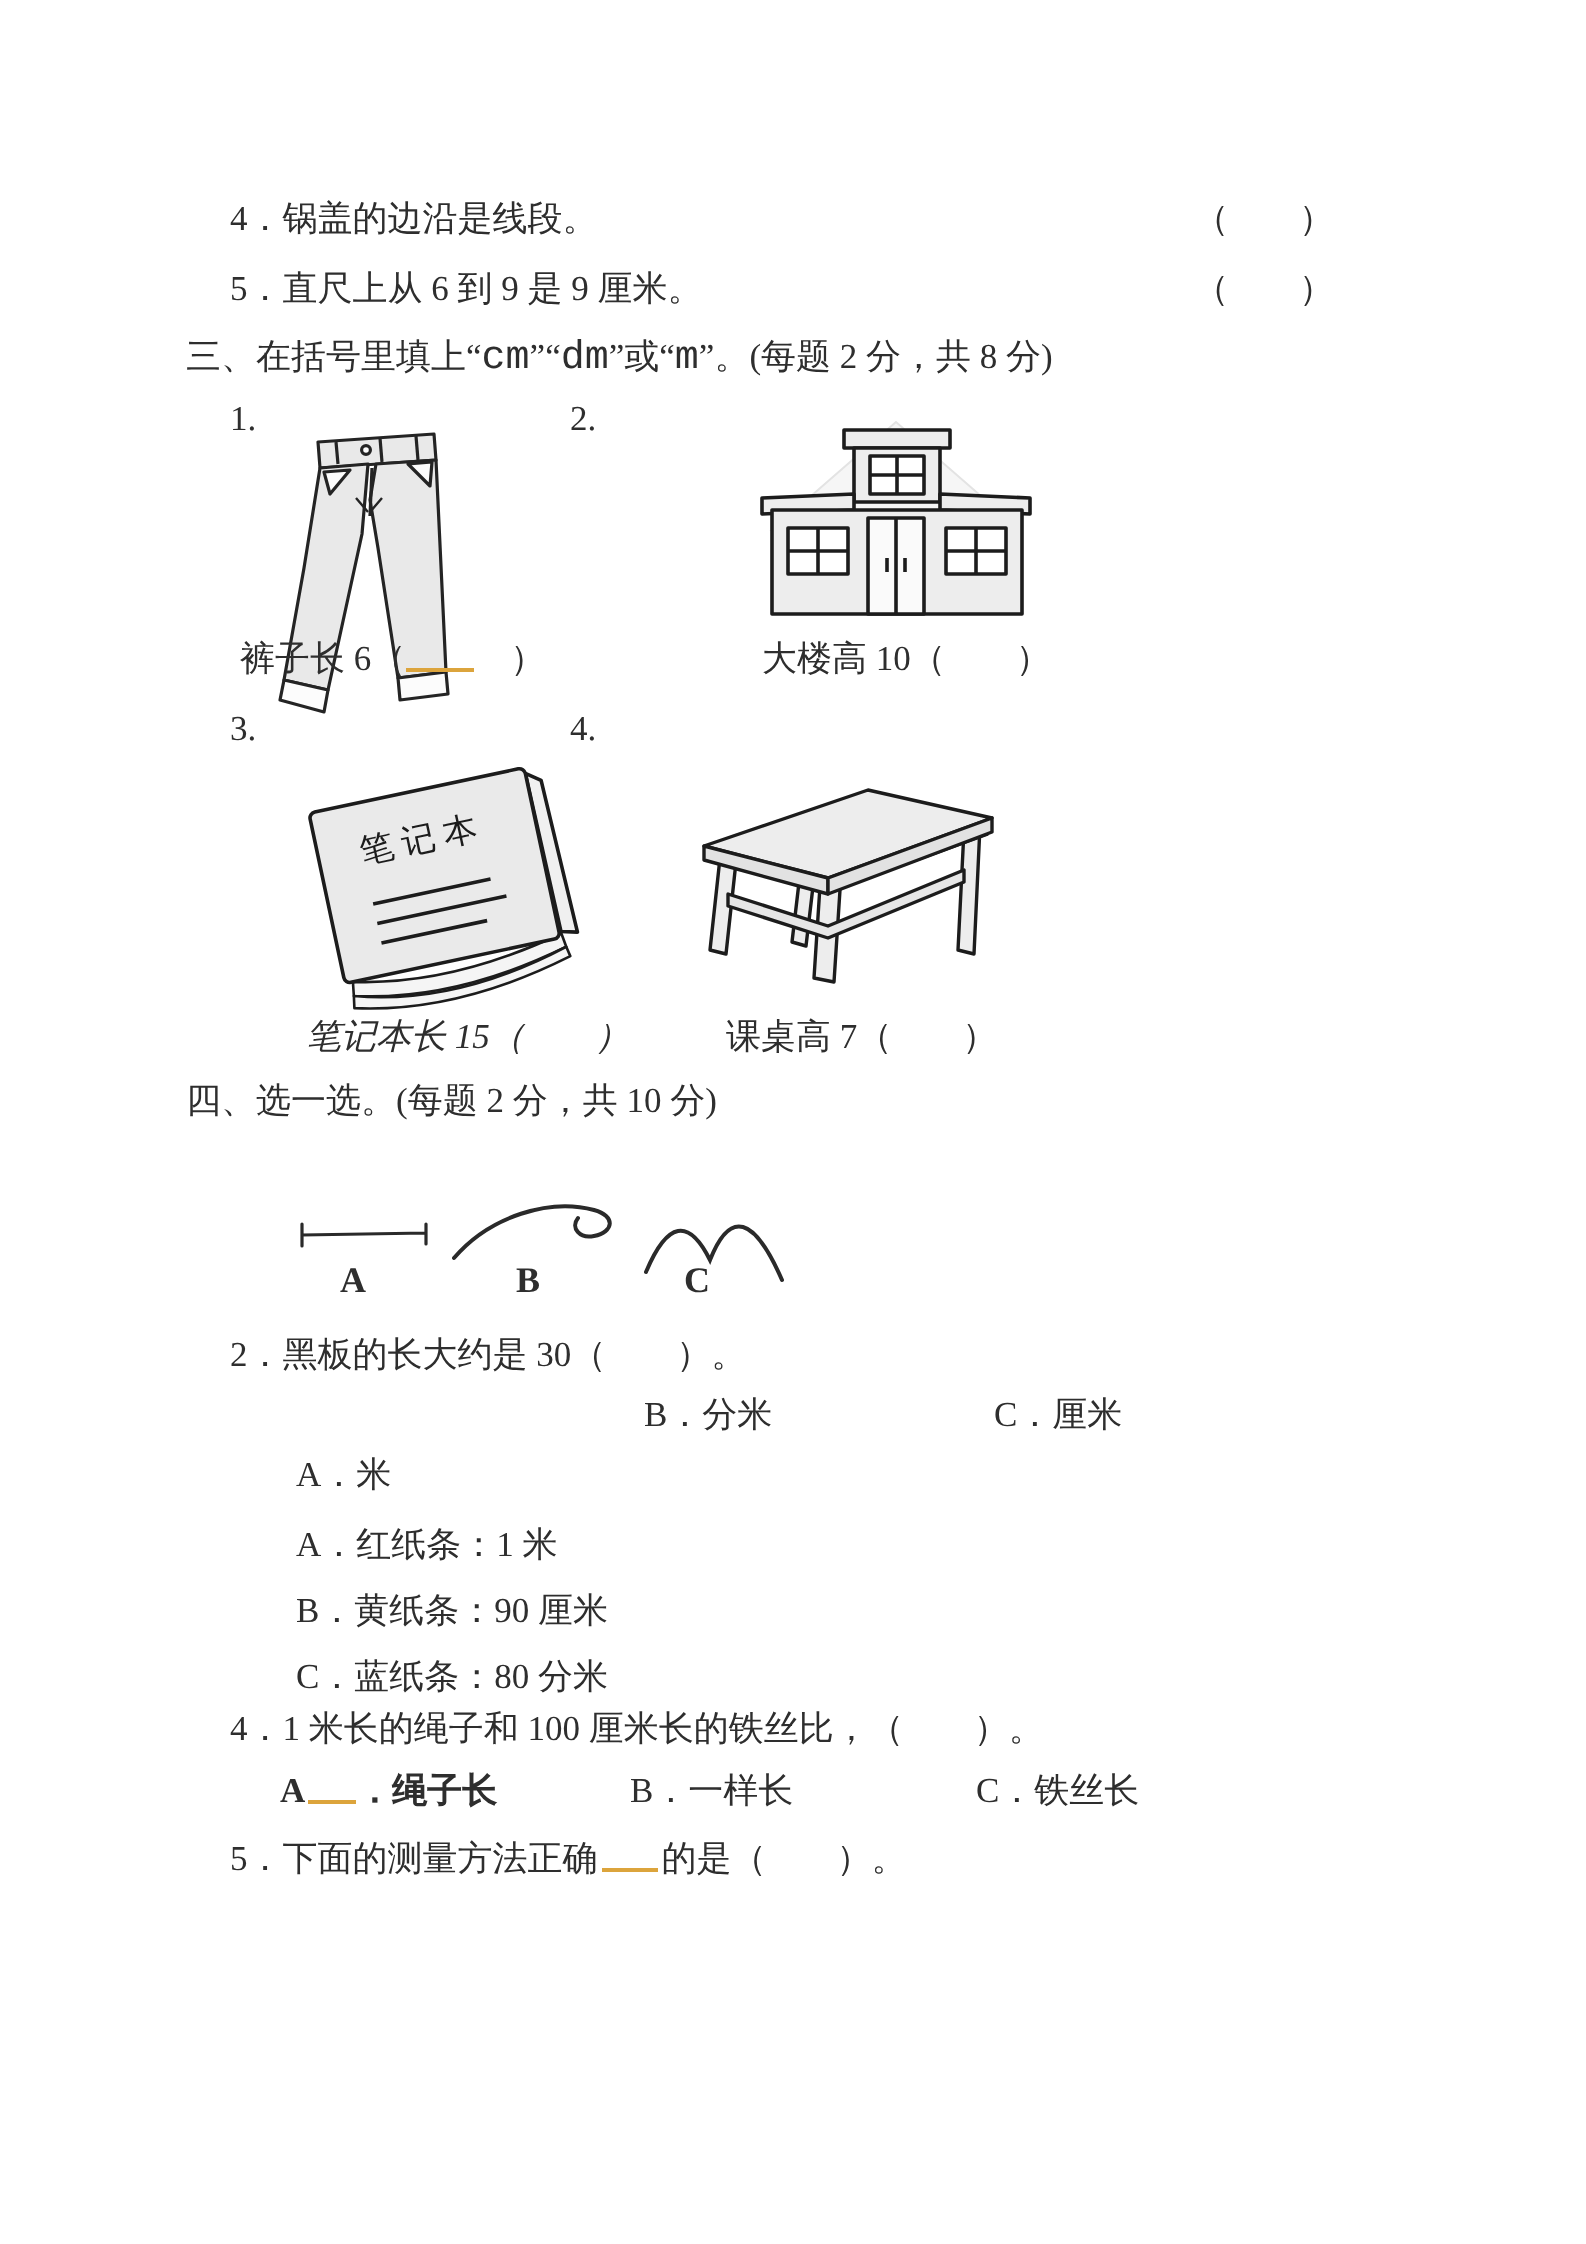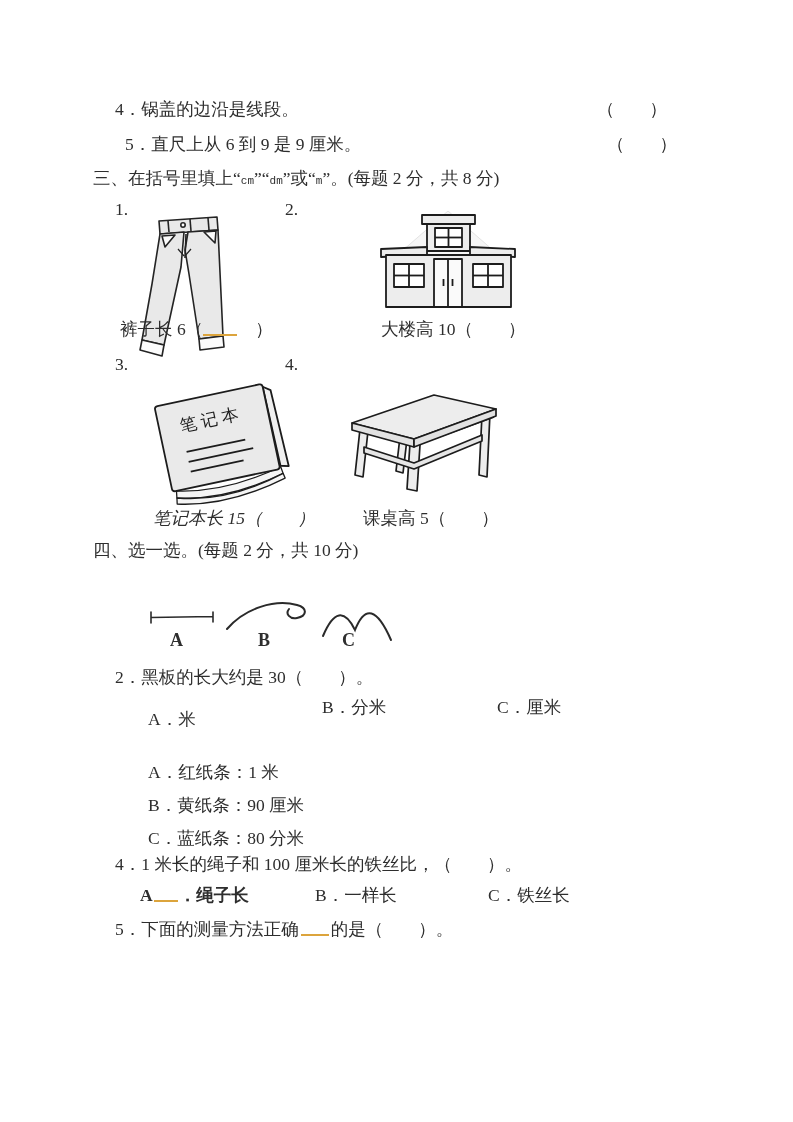--- a/index.html
+++ b/index.html
@@ -4,38 +4,38 @@
 <style>
   * { margin:0; padding:0; box-sizing:border-box; }
   html,body { background:#ffffff; }
   .page {
     position:relative; width:793px; height:1122px; background:#ffffff;
     font-family:"Liberation Serif","DejaVu Serif",serif;
     color:#2e2e2e; font-size:17.5px; overflow:hidden;
   }
   .t { position:absolute; white-space:nowrap; line-height:23px; }
   .judge-row { position:absolute; display:flex; justify-content:space-between; width:552px; white-space:nowrap; }
-  .mono { font-family:"Liberation Mono","DejaVu Sans Mono",monospace; font-size:11px; }
+  .mono { font-family:"Liberation Mono","DejaVu Sans Mono",monospace; font-size:20px; }
   .u { display:inline-block; height:2px; background:#dca43c; vertical-align:-1px; }
   .u-cap1 { width:34px; margin-right:18px; }
   .u-opt  { width:24px; margin:0 1px; }
   .u-q5   { width:28px; margin:0 2px; }
   .fig-label { position:absolute; font-weight:bold; font-size:18px; }
   svg { position:absolute; }
 </style>
 </head>
 <body>
 
 <div class="page">
 
   <div class="judge-row" style="left:115px; top:97px;">
     <span>4．锅盖的边沿是线段。</span>
     <span>（　　）</span>
   </div>
-  <div class="judge-row" style="left:125px; top:132px;gap:38px;">
+  <div class="judge-row" style="left:115px; top:132px;gap:38px;">
     <span>5．直尺上从 6 到 9 是 9 厘米。</span>
     <span>（　　）</span>
   </div>
 
   <div class="t" style="left:93px; top:167px;">
     <span>三、在括号里填上“</span><span class="mono">cm</span><span>”“</span><span class="mono">dm</span><span>”或“</span><span class="mono">m</span><span>”。</span><span>(每题 2 分，共 8 分)</span>
   </div>
 
   <div class="t" style="left:115px; top:198px;">1.</div>
   <div class="t" style="left:285px; top:198px;">2.</div>
@@ -116,39 +116,39 @@
       <polygon points="4,38 86,10 148,24 66,54"></polygon>
       <polygon points="4,38 66,54 66,62 4,45" fill="#e2e2e2"></polygon>
       <polygon points="66,54 148,24 148,31 66,62" fill="#e2e2e2"></polygon>
     </g>
   </svg>
 
   <div class="t" style="left:153px; top:507px;font-style:italic;">
     <span>笔记本长 15（　　）</span>
   </div>
   <div class="t" style="left:363px; top:507px;">
-    <span>课桌高 5（　　）</span>
+    <span>课桌高 7（　　）</span>
   </div>
 
   <div class="t" style="left:93px; top:539px;">四、选一选。(每题 2 分，共 10 分)</div>
 
 
   <svg style="left:145px; top:596px;" width="260" height="52" viewBox="0 0 260 52">
     <g stroke="#2a2a2a" fill="none" stroke-linecap="round">
       <path d="M6,16 L6,27 M6,21.5 L68,20.5 M68,16 L68,26" stroke-width="1.6"></path>
       <path d="M82,33 C100,12 130,3 152,9 C163,12 162,20 152,22 C145,23.5 140,18 144,13" stroke-width="2"></path>
       <path d="M178,40 Q194,2 210,34 Q225,-4 246,44" stroke-width="2"></path>
     </g>
   </svg>
   <span class="fig-label" style="left:170px; top:630px;">A</span>
   <span class="fig-label" style="left:258px; top:630px;">B</span>
   <span class="fig-label" style="left:342px; top:630px;">C</span>
 
   <div class="t" style="left:115px; top:666px;">2．黑板的长大约是 30（　　）。</div>
-  <div class="t" style="left:148px; top:708px;">A．米</div>
+  <div class="t" style="left:148px; top:726px;">A．米</div>
   <div class="t" style="left:322px; top:696px;">B．分米</div>
   <div class="t" style="left:497px; top:696px;">C．厘米</div>
 
   <div class="t" style="left:148px; top:761px;">A．红纸条：1 米</div>
   <div class="t" style="left:148px; top:794px;">B．黄纸条：90 厘米</div>
   <div class="t" style="left:148px; top:827px;">C．蓝纸条：80 分米</div>
 
   <div class="t" style="left:115px; top:853px;">4．1 米长的绳子和 100 厘米长的铁丝比，（　　）。</div>
   <div class="t" style="left:140px; top:884px;font-weight:bold;">
     <span>A</span><span class="u u-opt"></span><span>．绳子长</span>

